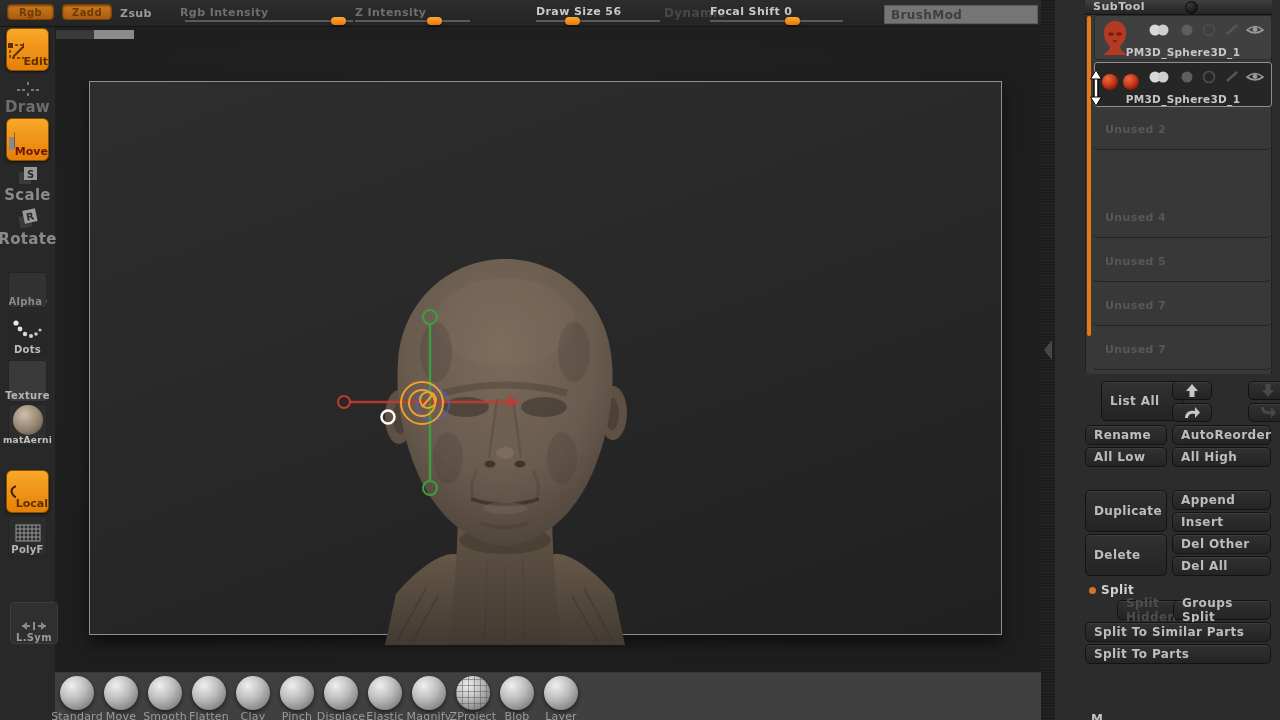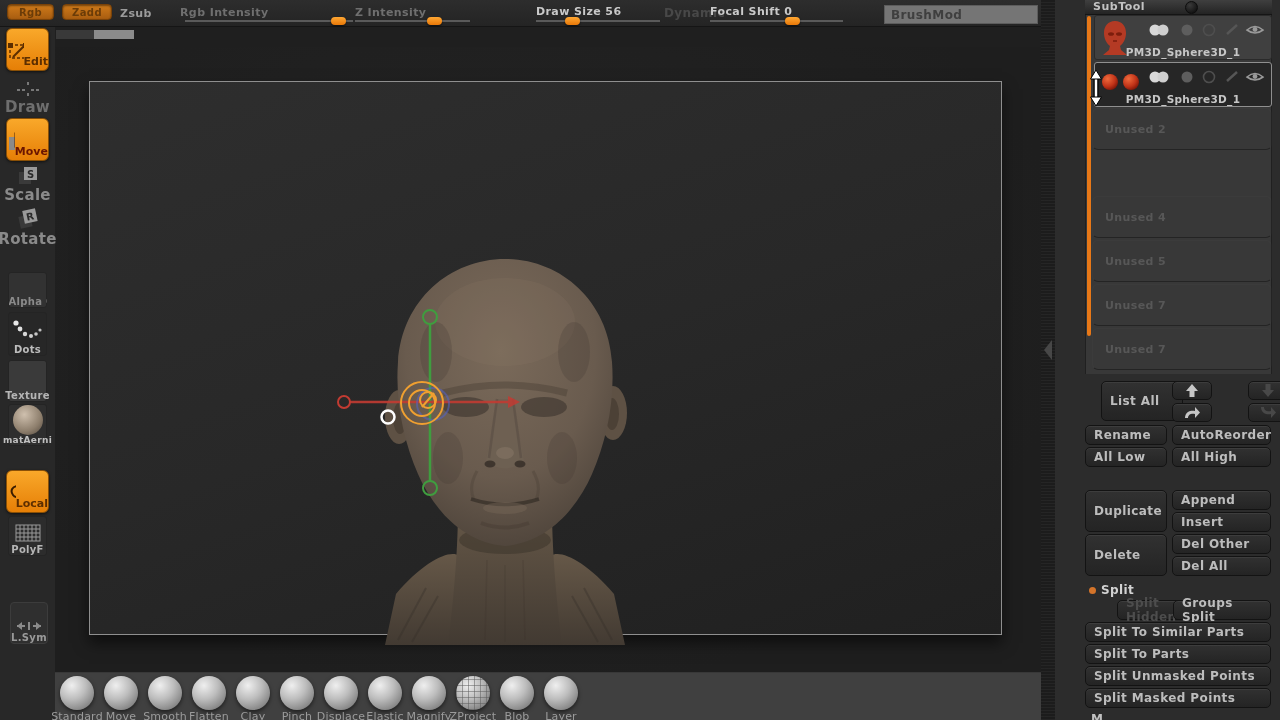--- a/index.html
+++ b/index.html
@@ -312,21 +312,21 @@
             <line x1="17" y1="1" x2="17" y2="17"></line>
             <line x1="21" y1="1" x2="21" y2="17"></line>
           <line x1="1" y1="5" x2="25" y2="5"></line>
             <line x1="1" y1="9" x2="25" y2="9"></line>
             <line x1="1" y1="13" x2="25" y2="13"></line>
         </g>
       </svg>
       <span class="tool-label-gray" style="font-size:10px;color:#b5b5b5">PolyF</span>
     </div>
 
-    <div class="sq" style="position:absolute;left:10px;top:602px;height:42px;background:#2f2f2f;border:1px solid #3c3c3c;border-radius:4px;width:38px">
+    <div class="sq" style="position:absolute;left:10px;top:602px;height:42px;background:#2f2f2f;border:1px solid #3c3c3c;border-radius:4px;width:48px">
       <svg width="30" height="12">
         <line x1="3" y1="6" x2="11" y2="6" stroke="#8a8a8a" stroke-width="2"></line>
         <path d="M 3 6 L 8 2 L 8 10 Z" fill="#8a8a8a"></path>
         <line x1="19" y1="6" x2="27" y2="6" stroke="#8a8a8a" stroke-width="2"></line>
         <path d="M 27 6 L 22 2 L 22 10 Z" fill="#8a8a8a"></path>
         <rect x="14" y="2" width="2" height="8" fill="#8a8a8a"></rect>
       </svg>
       <span class="tool-label-gray" style="font-size:10px;color:#9a9a9a">L.Sym</span>
     </div>
   </div>
@@ -431,22 +431,20 @@
 
     <div id="split-header">
       <div id="split-dot"></div>
       <span>Split</span>
     </div>
 
     <div class="btn dim" style="left:30px;top:600px;width:84px;height:20px">Split Hidden</div>
     <div class="btn" style="left:118px;top:600px;width:98px;height:20px">Groups Split</div>
     <div class="btn" style="left:30px;top:622px;width:186px;height:20px">Split To Similar Parts</div>
     <div class="btn" style="left:30px;top:644px;width:186px;height:20px">Split To Parts</div>
-    <div class="btn" style="left:30px;top:666px;width:186px;height:20px">Split Unmasked Points</div>
-    <div class="btn" style="left:30px;top:688px;width:186px;height:20px">Split Masked Points</div>
     <span id="merge-partial">M</span>
   </div>
 
   <div id="bottombar">
     <div class="brush" style="left:0px">
         <div class="bsphere"></div>
         <span class="blabel">Standard</span>
       </div>
     <div class="brush" style="left:44px">
         <div class="bsphere"></div>

